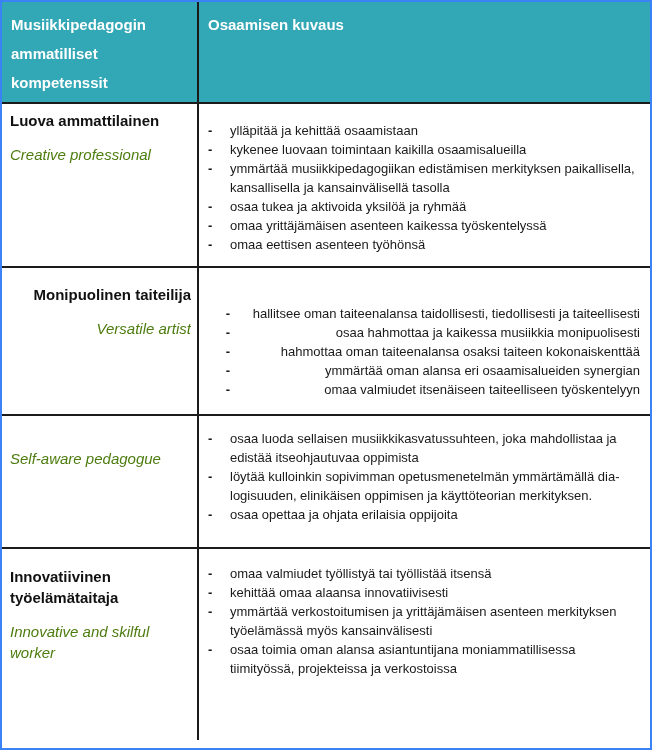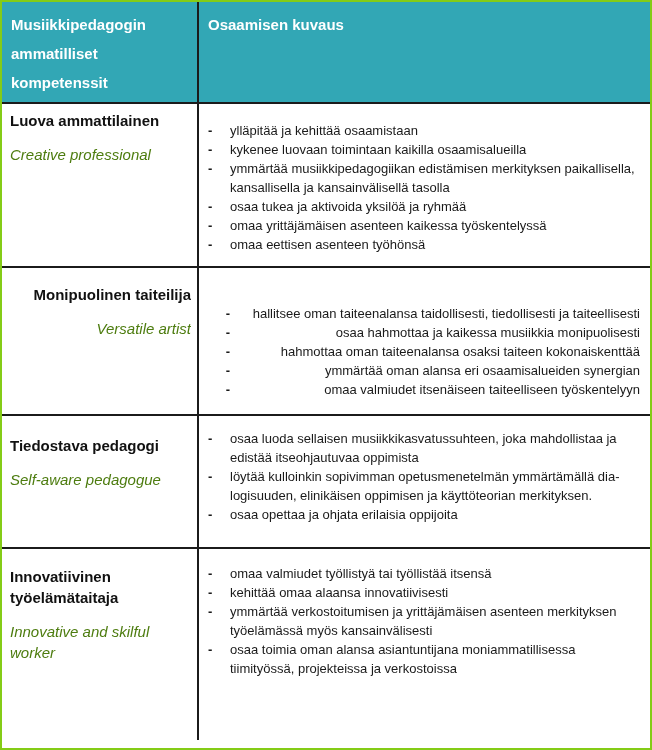--- a/index.html
+++ b/index.html
@@ -4,21 +4,21 @@
 <style>
   * { margin: 0; padding: 0; box-sizing: border-box; }
   html, body { background: #ffffff; }
   body {
     width: 652px; height: 750px;
     font-family: "Liberation Sans", "DejaVu Sans", sans-serif;
     color: #1a1a1a;
   }
   .comp-table {
     width: 652px; height: 750px;
-    border: 2px solid #84cc16;
+    border: 2px solid #3b82f6;
     display: flex; flex-direction: column;
     background: #ffffff;
   }
   .trow { display: flex; flex-direction: row; flex: 0 0 auto; }
   .trow + .trow { border-top: 2px solid #1b1b1b; }
   .c1 { width: 195px; flex: 0 0 195px; }
   .c2 { flex: 1 1 auto; border-left: 2px solid #1b1b1b; }
 
   
   .trow.head { height: 100px; }
@@ -156,21 +156,20 @@
             <span class="dash">-</span>
             <span class="btxt">omaa valmiudet itsenäiseen taiteelliseen työskentelyyn</span>
           </li>
       </ul>
     </div>
   </div>
 
   <div class="trow r3">
     <div class="c1">
       <div class="cell-inner">
-        <div class="title-fi">Tiedostava pedagogi</div>
         <div class="title-en">Self-aware pedagogue</div>
       </div>
     </div>
     <div class="c2">
       <ul class="bullets">
         <li>
             <span class="dash">-</span>
             <span class="btxt">osaa luoda sellaisen musiikkikasvatussuhteen, joka mahdollistaa ja edistää itseohjautuvaa oppimista</span>
           </li>
         <li>

